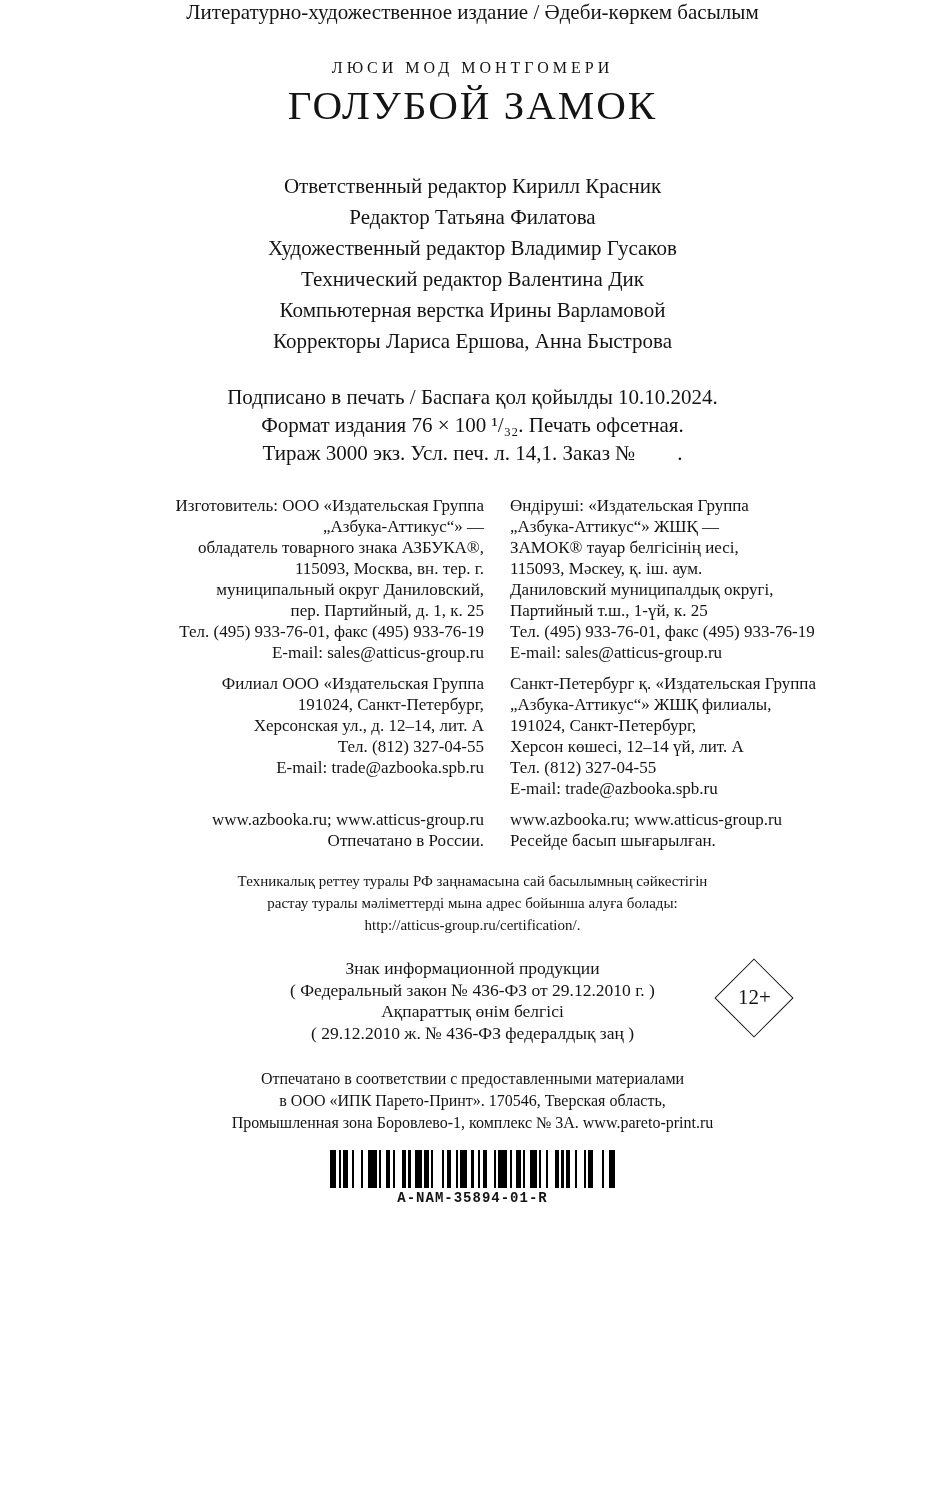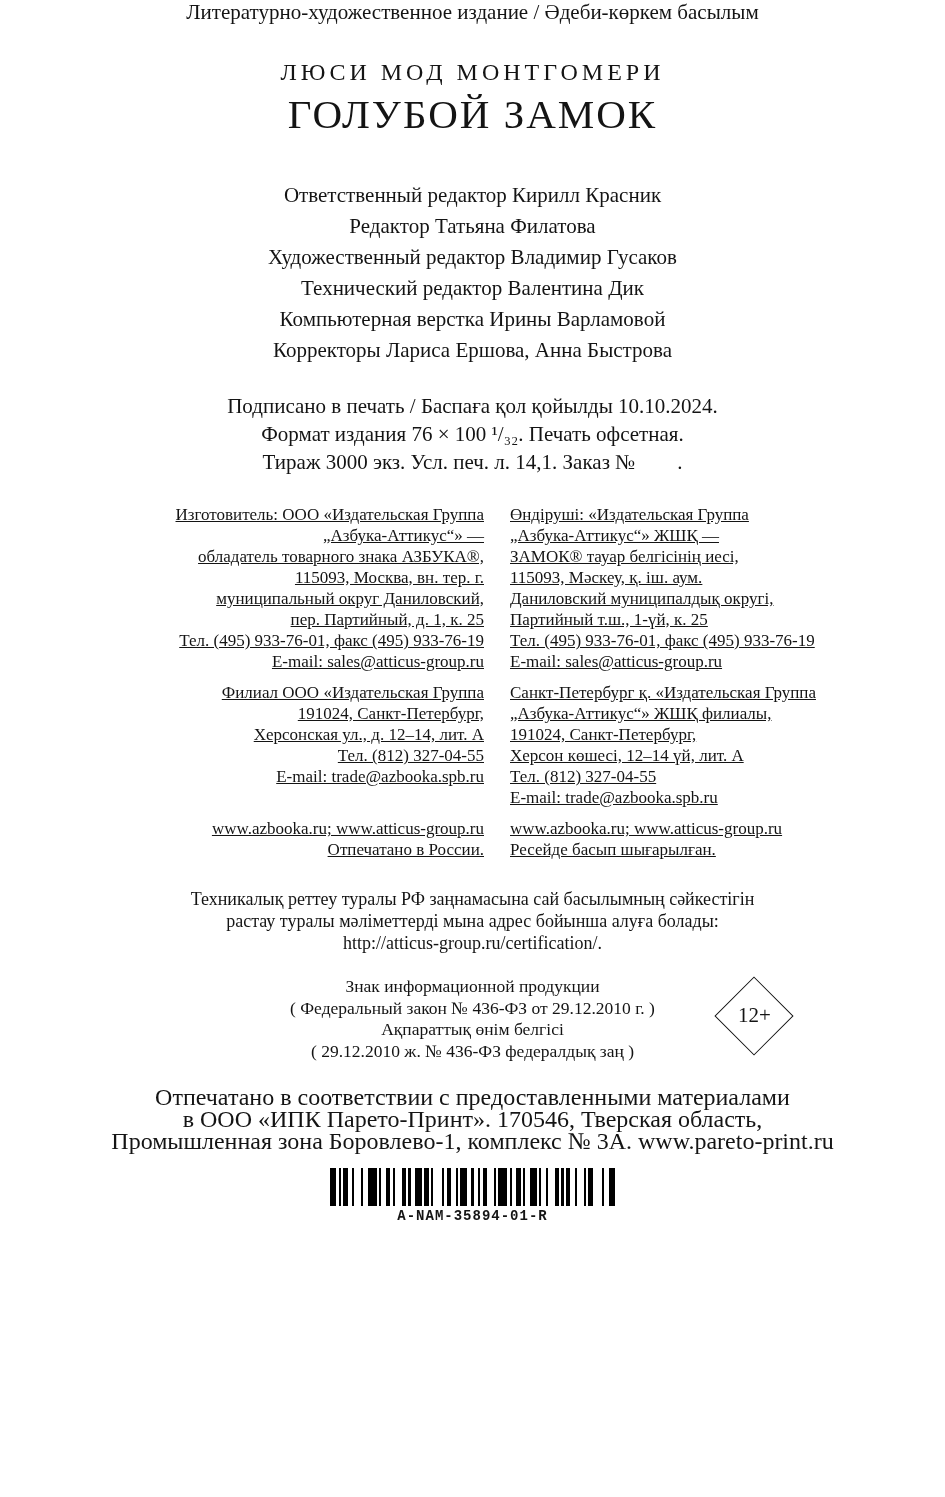--- a/index.html
+++ b/index.html
@@ -7,42 +7,42 @@
     position:relative;
     width:945px; height:1497px;
     margin:0 auto;
     background:#ffffff;
     color:#141414;
     font-family:"Liberation Serif", "DejaVu Serif", serif;
     overflow:hidden;
     box-sizing:border-box;
   }
   .edition-line { text-align:center; font-size:21px; }
-  .author-line  { text-align:center; font-size:24px; letter-spacing:4px; margin-top:34px; }
+  .author-line  { text-align:center; font-size:16px; letter-spacing:4px; margin-top:34px; }
   .book-title   { text-align:center; font-size:41px; letter-spacing:2px; margin-top:4px; font-weight:normal; }
   .staff-block  { margin-top:42px; text-align:center; font-size:21px; line-height:31px; }
   .print-block  { margin-top:26px; text-align:center; font-size:21px; line-height:28px; }
   .print-block .line { white-space:pre-wrap; }
-  .columns { width:676px; margin-left:159px; display:flex; gap:26px; font-size:17px; line-height:21px;text-decoration:underline; }
+  .columns { width:676px; margin-left:159px; display:flex; gap:26px; font-size:17px; line-height:21px; }
   .columns.first { margin-top:28px; }
   .columns.next  { margin-top:10px; }
   .col-left  { flex:1 1 0; text-align:right; }
   .col-right { flex:1 1 0; text-align:left; }
-  .cert-block { margin-top:28px; text-align:center; font-size:18px; line-height:22px; }
+  .cert-block { margin-top:19px; text-align:center; font-size:15px; line-height:22px; }
   .info-sign-row { position:relative; margin-top:22px; text-align:center; font-size:17.5px; line-height:21.5px; }
   .age-diamond {
     position:absolute; left:726px; top:12px;
     width:54px; height:54px;
     border:1.5px solid #141414;
     transform:rotate(45deg);
     display:flex; align-items:center; justify-content:center;
     background:#fff;
   }
   .age-diamond .age-text { transform:rotate(-45deg); font-size:21px; }
-  .printed-block { margin-top:24px; text-align:center; font-size:24px; line-height:22px; }
+  .printed-block { margin-top:24px; text-align:center; font-size:16px; line-height:22px; }
   .barcode-wrap { margin-top:16px; text-align:center; }
   .barcode {
     width:286px; height:38px; margin:0 auto;
     display:flex; align-items:stretch; overflow:hidden;
   }
   .barcode > div { flex:0 0 auto; height:100%; }
   .barcode-code {
     font-family:"Liberation Mono", "DejaVu Sans Mono", monospace;
     font-weight:bold; font-size:14px; letter-spacing:1px; margin-top:2px;
   }

